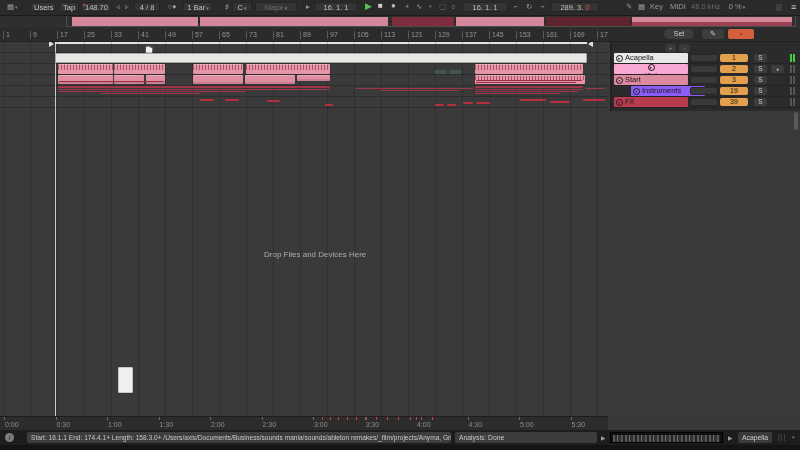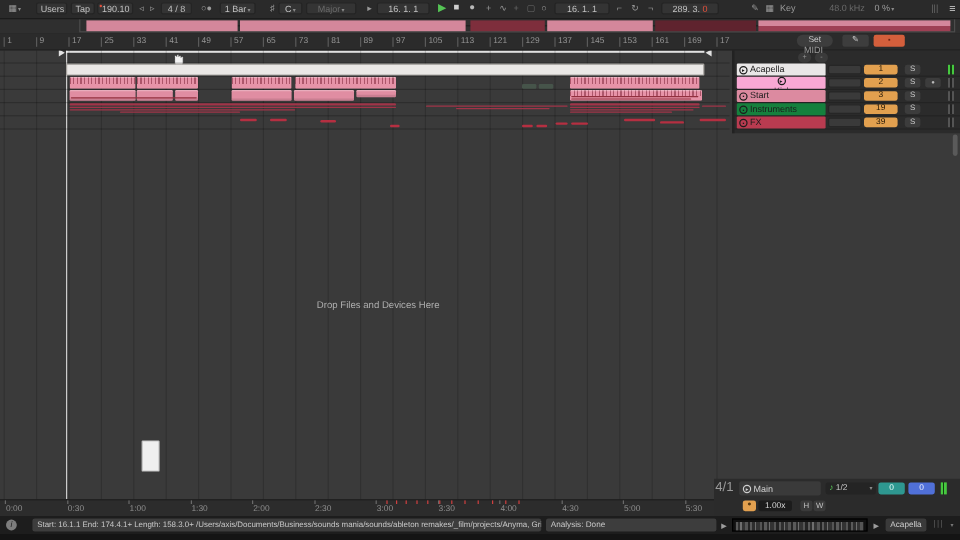--- a/index.html
+++ b/index.html
@@ -143,21 +143,21 @@
 </style>
 </head>
 <body>
 
 <div id="app">
 
   <div id="toolbar">
     <span class="tb flat" style="left:4px;width:16px;"><span>▦</span><span class="caret">▾</span></span>
     <span class="tb" style="left:30px;width:26px;">Users</span>
     <span class="tb" style="left:59px;width:20px;">Tap</span>
-    <span class="tb" style="left:81px;width:30px;"><span class="tempo-dot"></span><span>190.10</span></span>
+    <span class="tb" style="left:81px;width:30px;"><span class="tempo-dot"></span><span>148.70</span></span>
     <span class="tb flat" style="left:113px;width:9px;">◃</span>
     <span class="tb flat" style="left:122px;width:9px;">▹</span>
     <span class="tb" style="left:134px;width:26px;">4 / 8</span>
     <span class="tb flat" style="left:163px;width:18px;"><span>○●</span></span>
     <span class="tb" style="left:183px;width:30px;"><span>1 Bar</span><span class="caret">▾</span></span>
     <span class="tb flat" style="left:222px;width:8px;">♯</span>
     <span class="tb" style="left:232px;width:20px;"><span>C</span><span class="caret">▾</span></span>
     <span class="tb dim" style="left:255px;width:42px;"><span>Major</span><span class="caret">▾</span></span>
     <span class="tb flat" style="left:303px;width:8px;">▸</span>
     <span class="tb" style="left:314px;width:44px;">16. 1. 1</span>
@@ -170,21 +170,21 @@
     <span class="tb flat dim" style="left:436px;width:10px;">▢</span>
     <span class="tb flat" style="left:448px;width:10px;">○</span>
     <span class="tb" style="left:462px;width:46px;">16. 1. 1</span>
     <span class="tb flat" style="left:511px;width:9px;">⌐</span>
     <span class="tb flat" style="left:523px;width:11px;">↻</span>
     <span class="tb flat" style="left:537px;width:9px;">¬</span>
     <span class="tb" style="left:551px;width:48px;"><span>289. 3.</span> <span class="red">0</span></span>
     <span class="tb flat" style="left:623px;width:10px;">✎</span>
     <span class="tb flat" style="left:635px;width:10px;">▦</span>
     <span class="tb flat" style="left:647px;width:18px;">Key</span>
-    <span class="tb flat" style="left:667px;width:20px;margin-top:35px;">MIDI</span>
+    <span class="tb flat" style="left:667px;width:20px;">MIDI</span>
     <span class="tb flat dim" style="left:688px;width:34px;text-align:center;">48.0 kHz</span>
     <span class="tb flat" style="left:724px;width:26px;"><span>0 %</span><span class="caret">▾</span></span>
     <span class="tb flat dim" style="left:772px;width:14px;">|||</span>
     <span class="tb flat" style="left:788px;width:10px;font-size:9px;color:#d8d8d8;">≡</span>
   </div>
 
   <div id="overview">
     <div id="ov-frame"></div>
     <div id="ov-midline"></div>
   <div class="ovb ov-pink" style="left: 72px; width: 126px;"></div>
@@ -336,21 +336,21 @@
         <div class="tname" style="background: rgb(220, 138, 160);">
           <div class="ticon">▪</div>
           <div class="tlabel">Start</div>
         </div>
         <div class="tgray"></div>
         <div class="tval">3</div>
         <div class="tsolo">S</div>
         <div class="tmeter"></div>
       </div>
       <div class="trow" style="top: 45px;">
-        <div class="tname" style="background: #15803d;">
+        <div class="tname" style="background: #8b5cf6; margin-left: 17px;">
           <div class="ticon">▪</div>
           <div class="tlabel">Instruments</div>
         </div>
         <div class="tgray"></div>
         <div class="tval">19</div>
         <div class="tsolo">S</div>
         <div class="tmeter"></div>
       </div>
       <div class="trow" style="top: 56px;">
         <div class="tname" style="background: rgb(185, 59, 80);">
@@ -396,39 +396,20 @@
       <div class="rtick" style="left: 356px;"></div>
       <div class="rtick" style="left: 366px;"></div>
       <div class="rtick" style="left: 376px;"></div>
       <div class="rtick" style="left: 387px;"></div>
       <div class="rtick" style="left: 398px;"></div>
       <div class="rtick" style="left: 410px;"></div>
       <div class="rtick" style="left: 421px;"></div>
       <div class="rtick" style="left: 432px;"></div>
     </div>
 
-  <div id="main-panel">
-    <div id="zoom-div">4/1</div>
-    <div id="main-box">
-      <span class="ticon">▸</span>
-      <span>Main</span>
-    </div>
-    <div id="beat-box">
-      <span class="note">♪</span>
-      <span>1/2</span>
-      <span class="caret">▾</span>
-    </div>
-    <div id="val-teal">0</div>
-    <div id="val-blue">0</div>
-    <div id="main-meter"></div>
-    <div id="speed-icon">●</div>
-    <div id="speed-box">1.00x</div>
-    <div id="h-btn">H</div>
-    <div id="w-btn">W</div>
-  </div>
 
   <div id="status">
     <div id="info-circle">i</div>
     <div id="info-box">Start: 16.1.1  End: 174.4.1+  Length: 158.3.0+  /Users/axis/Documents/Business/sounds mania/sounds/ableton remakes/_film/projects/Anyma, Grimes - We</div>
     <div id="analysis-box">Analysis: Done</div>
     <span class="sb-play" style="left:601px;">▶</span>
     <div id="wave-box">
         <div id="wave"></div>
       </div>
     <span class="sb-play" style="left:728px;">▶</span>

